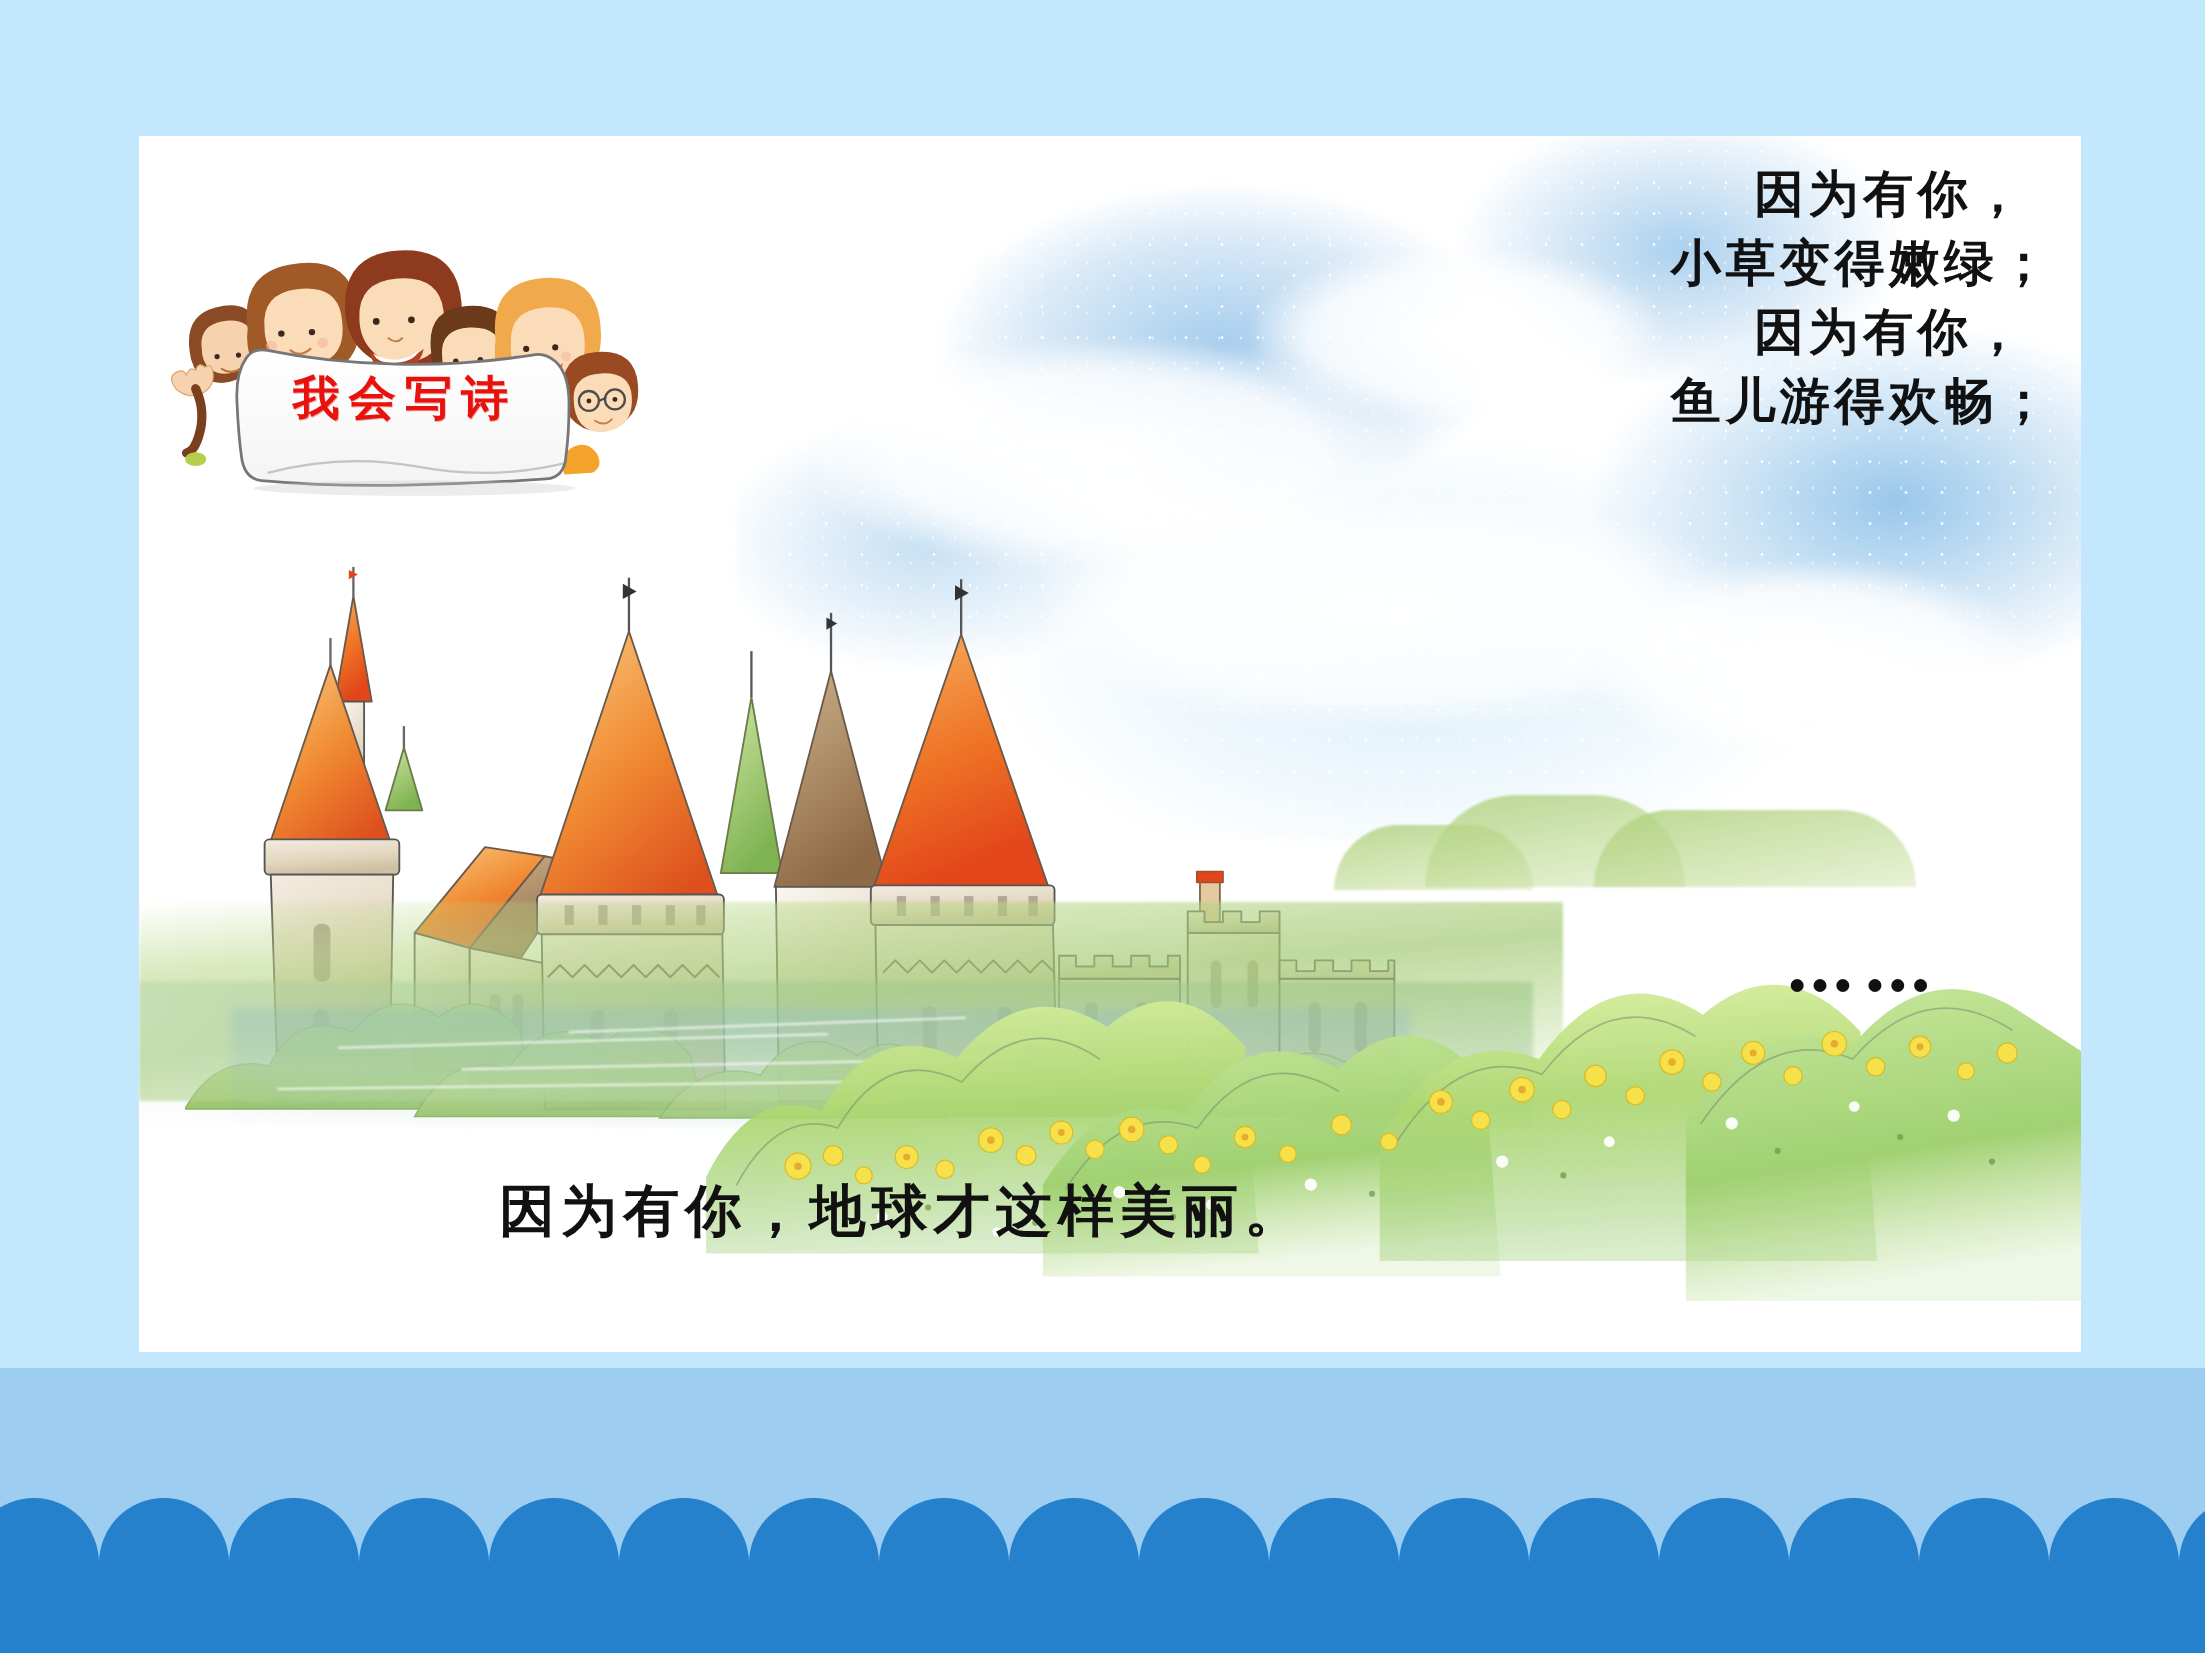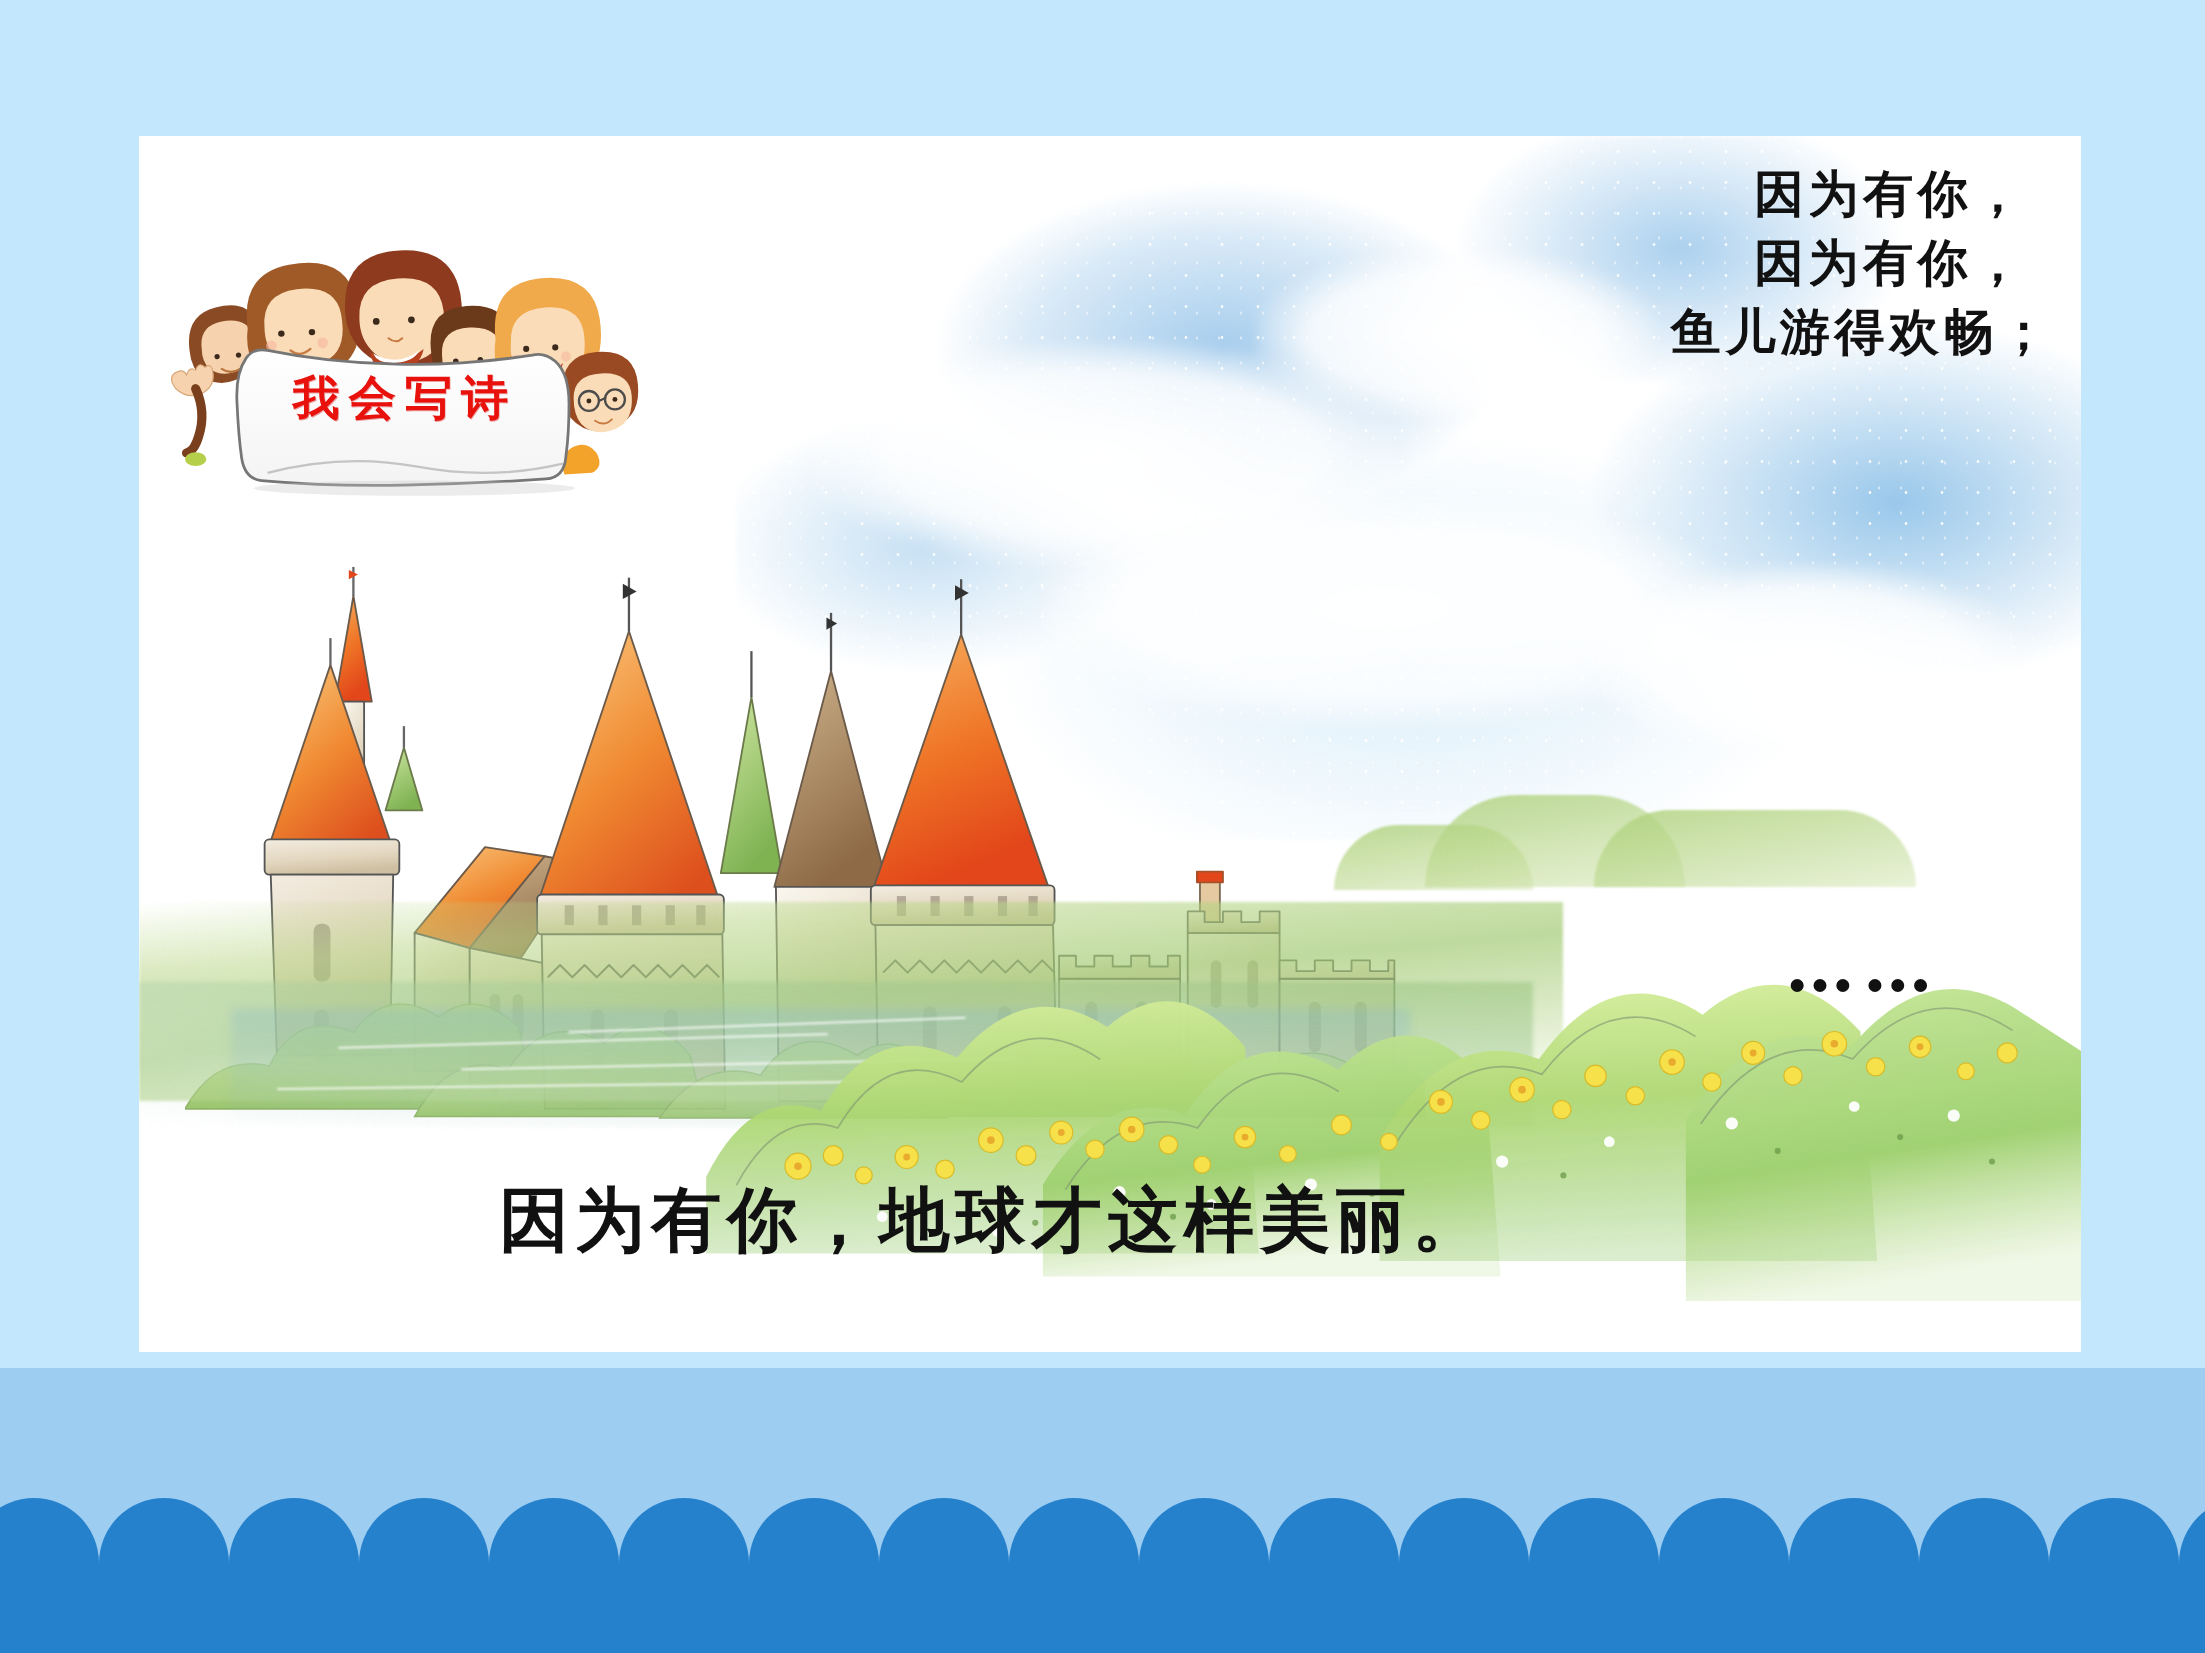--- a/index.html
+++ b/index.html
@@ -155,21 +155,21 @@
     font-size:70px; line-height:1;
     color:#111;
     font-family:"DejaVu Serif", serif;
     letter-spacing:7.7px;
     font-weight:bold;
   }
 
   .closing-line {
     position:absolute;
     left:360px; top:1038px;
-    font-size:70px;
+    font-size:56px;
     color:#111;
     font-family:"DejaVu Serif", serif;
     font-weight:bold;
     letter-spacing:6.1px;
     white-space:nowrap;
   }
 </style>
 </head>
 <body>
 
@@ -534,20 +534,21 @@
           <path d="M138 410 q100 -26 196 -8 q96 18 190 -4" fill="none" stroke="#9a9a9a" stroke-width="3" opacity=".55"></path>
           <ellipse cx="330" cy="430" rx="210" ry="10" fill="#c9c9c9" opacity=".35"></ellipse>
         </g>
       </svg>
       <div class="banner-text">我会写诗</div>
     </div>
 
     <div class="poem">
       <span class="stanza">
         <span class="line indent">因为有你，</span>
+        <span class="line">小草变得嫩绿；</span>
       </span>
       <span class="stanza">
         <span class="line indent">因为有你，</span>
         <span class="line">鱼儿游得欢畅；</span>
       </span>
     </div>
 
     <div class="ellipsis">……</div>
 
     <div class="closing-line">因为有你，地球才这样美丽。</div>

